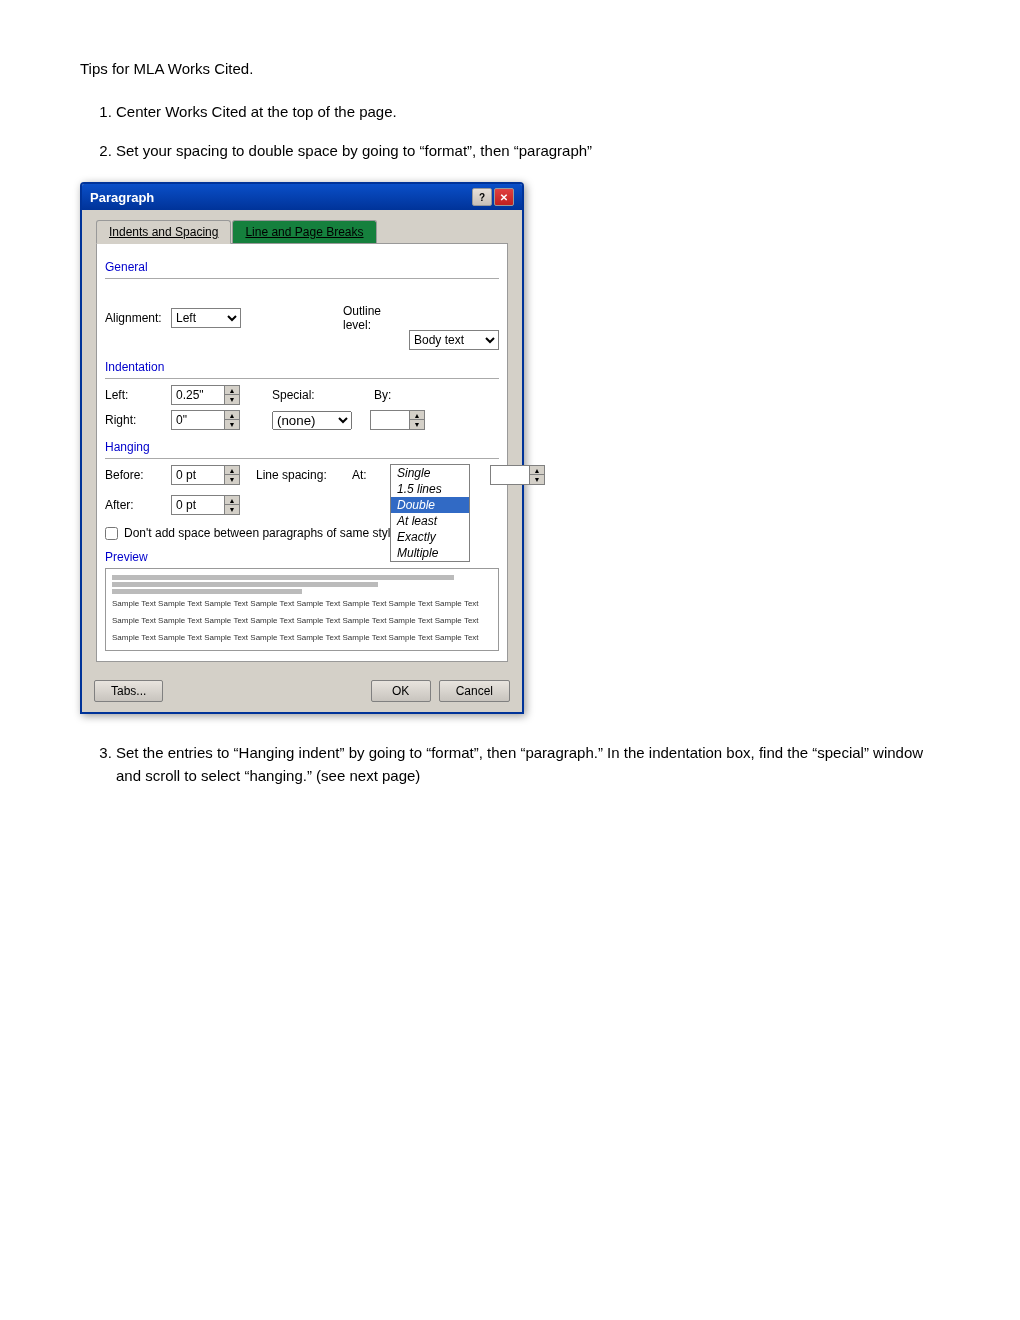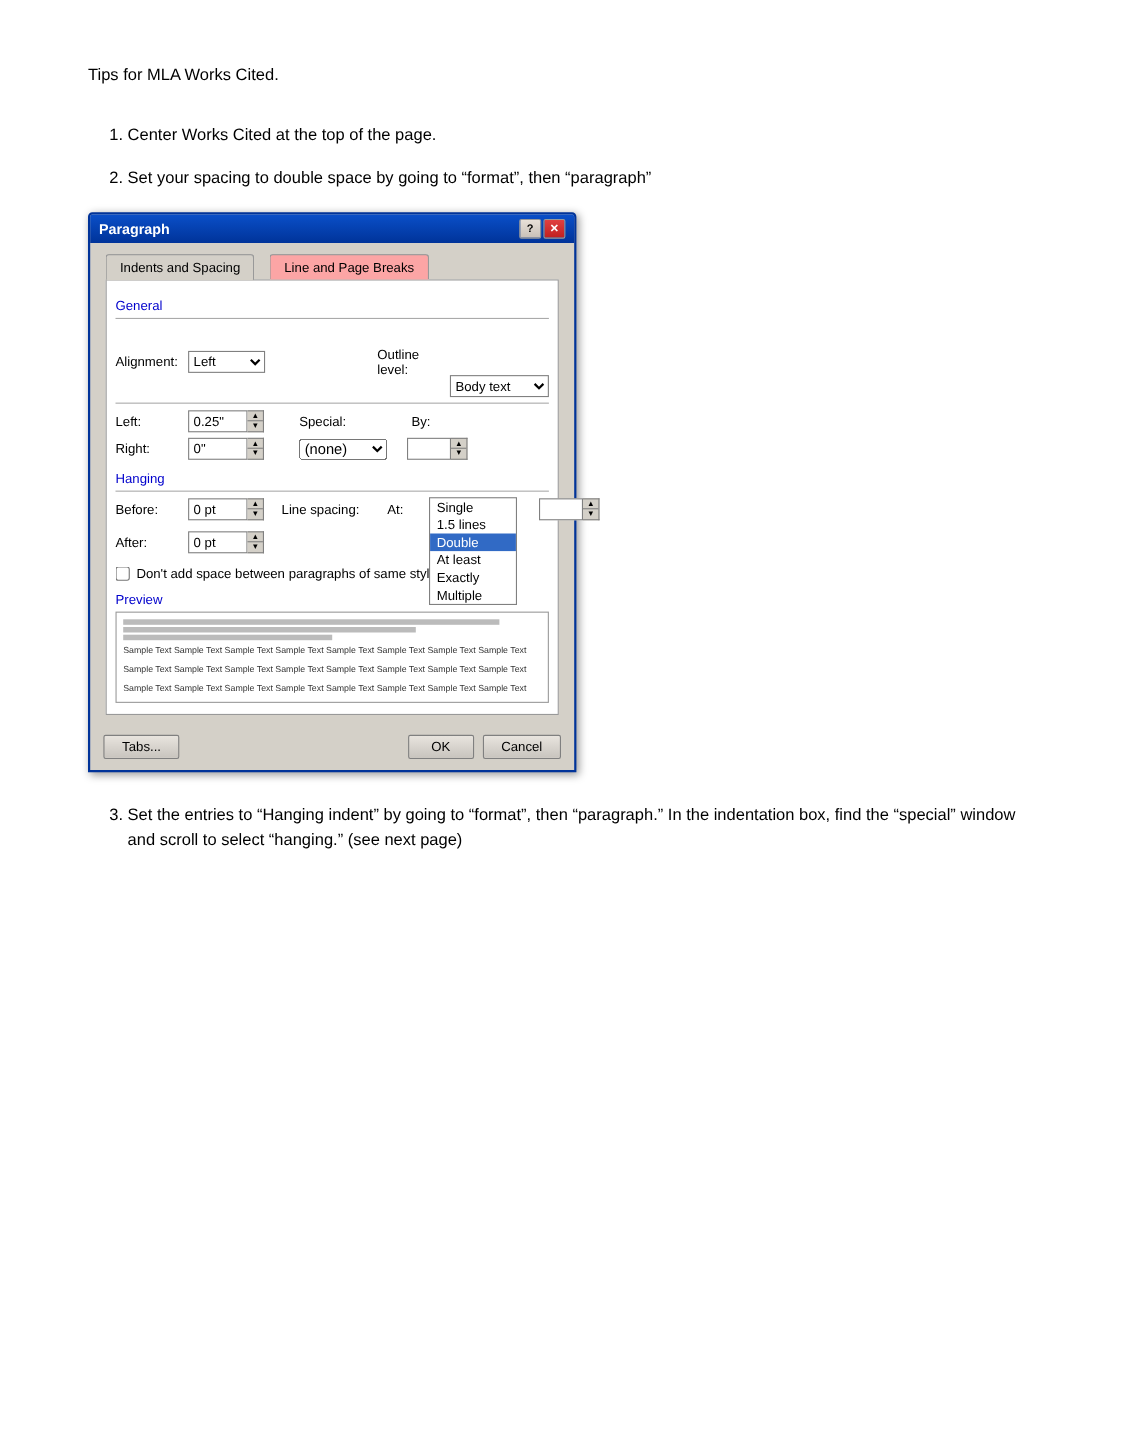--- a/index.html
+++ b/index.html
@@ -8,21 +8,21 @@
       font-family: 'Times New Roman', Times, serif;
       font-size: 16px;
       color: #000;
       width: 1020px;
       min-height: 1320px;
       padding: 60px 80px;
     }
     .page-title {
       font-family: Arial, sans-serif;
       font-size: 15px;
-      margin-bottom: 35px;
+      margin-bottom: 24px;
     }
     ol {
       padding-left: 36px;
       font-family: Arial, sans-serif;
       font-size: 15px;
     }
     ol li {
       margin-bottom: 8px;
       line-height: 1.5;
     }
@@ -76,28 +76,29 @@
     }
     .title-btn-close {
       background: linear-gradient(to bottom, #e04040, #c02020);
       color: #fff;
     }
     .dialog-body {
       padding: 10px 14px 10px 14px;
     }
     .tab-bar {
       display: flex;
-      gap: 14px;
+      gap: 1px;
       margin-bottom: 0;
+      text-decoration: underline;
     }
     .tab {
       padding: 4px 12px;
       border: 1px solid #999;
       border-bottom: none;
-      background: #fca5a5;
+      background: #15803d;
       cursor: pointer;
       font-size: 12px;
       border-radius: 3px 3px 0 0;
     }
     .tab.active {
       background: #d4d0c8;
       border-bottom: 1px solid #d4d0c8;
       z-index: 1;
       margin-bottom: -1px;
     }
@@ -227,20 +228,21 @@
       border-radius: 2px;
       min-width: 60px;
     }
     .footer-right-btns {
       display: flex;
       gap: 8px;
     }
     .dropdown-item {
       padding: 1px 6px;
       cursor: pointer;
+      font-style: italic;
     }
     .dropdown-item.selected {
       background: #316ac5;
       color: #fff;
     }
     li.instruction {
       margin-bottom: 16px;
     }
   </style>
 </head>
@@ -289,20 +291,21 @@
           </select>
           <span style="flex:1"></span>
           <span class="form-label">Outline level:</span>
           <select class="outline-select">
             <option>Body text</option>
             <option>Level 1</option>
             <option>Level 2</option>
           </select>
         </div>
 
+        <div class="section-label" style="margin-top:10px;">Indentation</div>
         <hr class="section-divider">
         <div class="form-row">
           <span class="form-label">Left:</span>
           <div class="input-with-spin">
             <input type="text" value="0.25&quot;" style="">
             <div class="spin-buttons">
               <div class="spin-btn">▲</div>
               <div class="spin-btn">▼</div>
             </div>
           </div>

